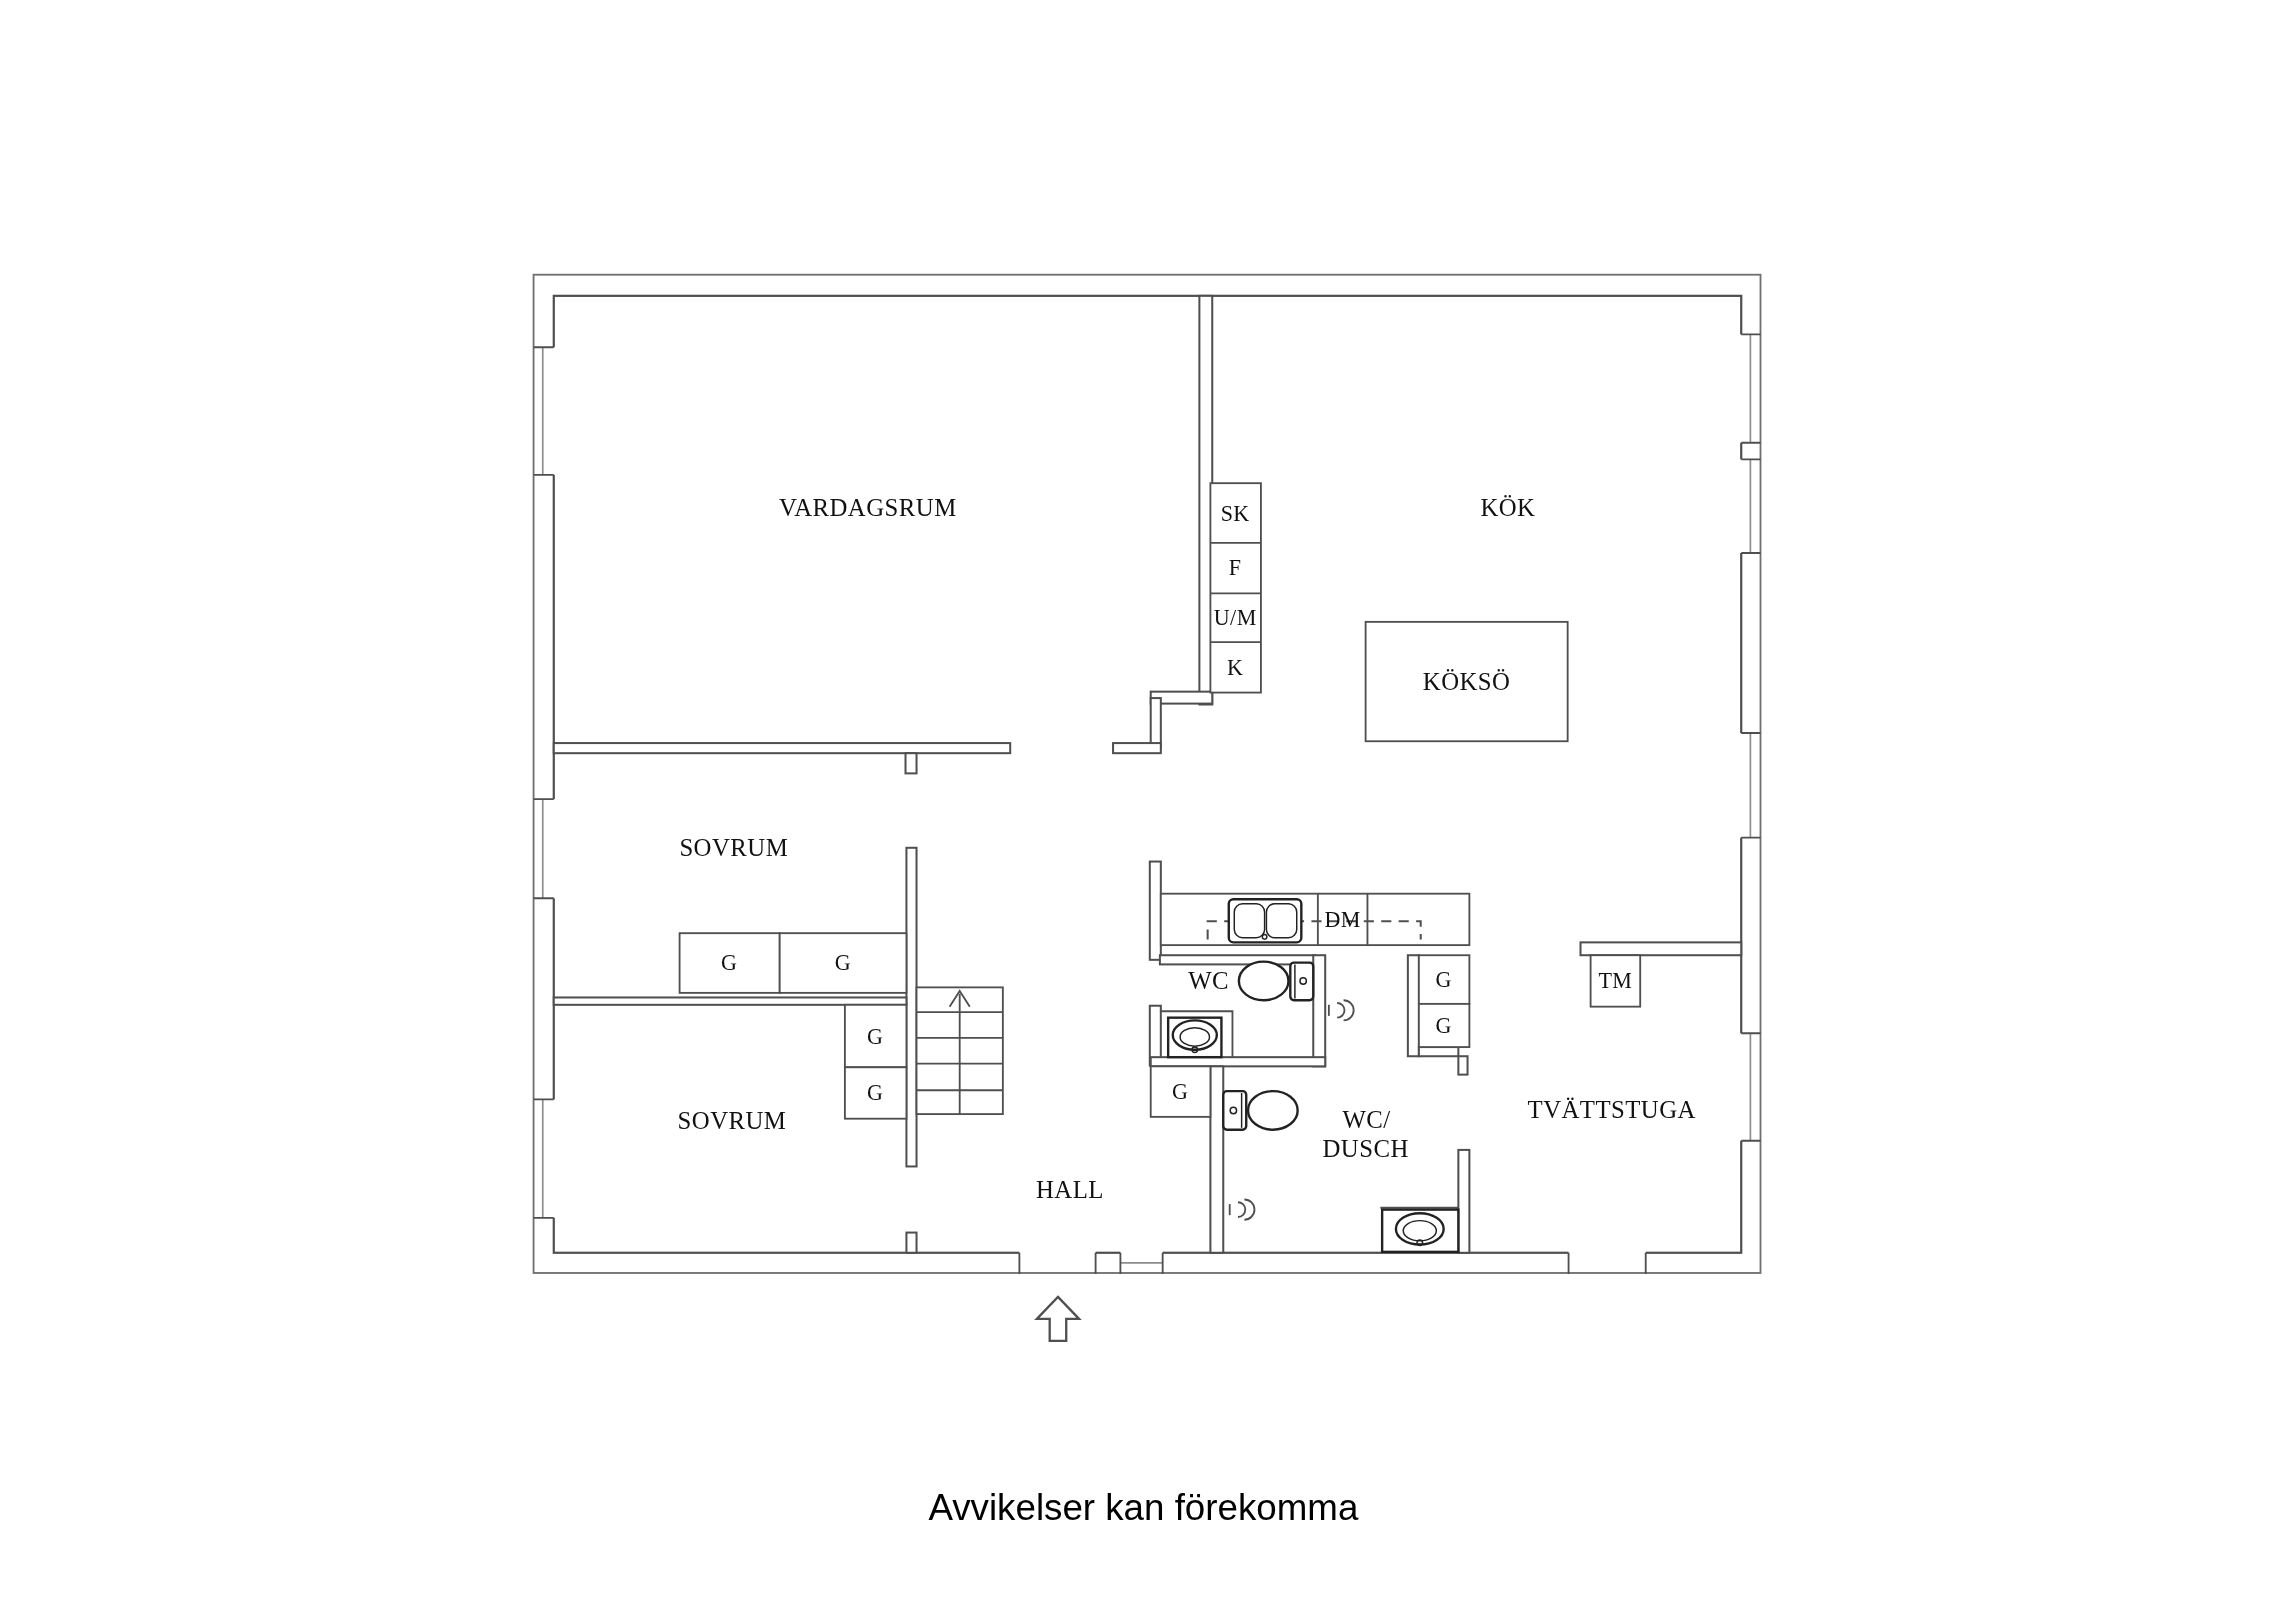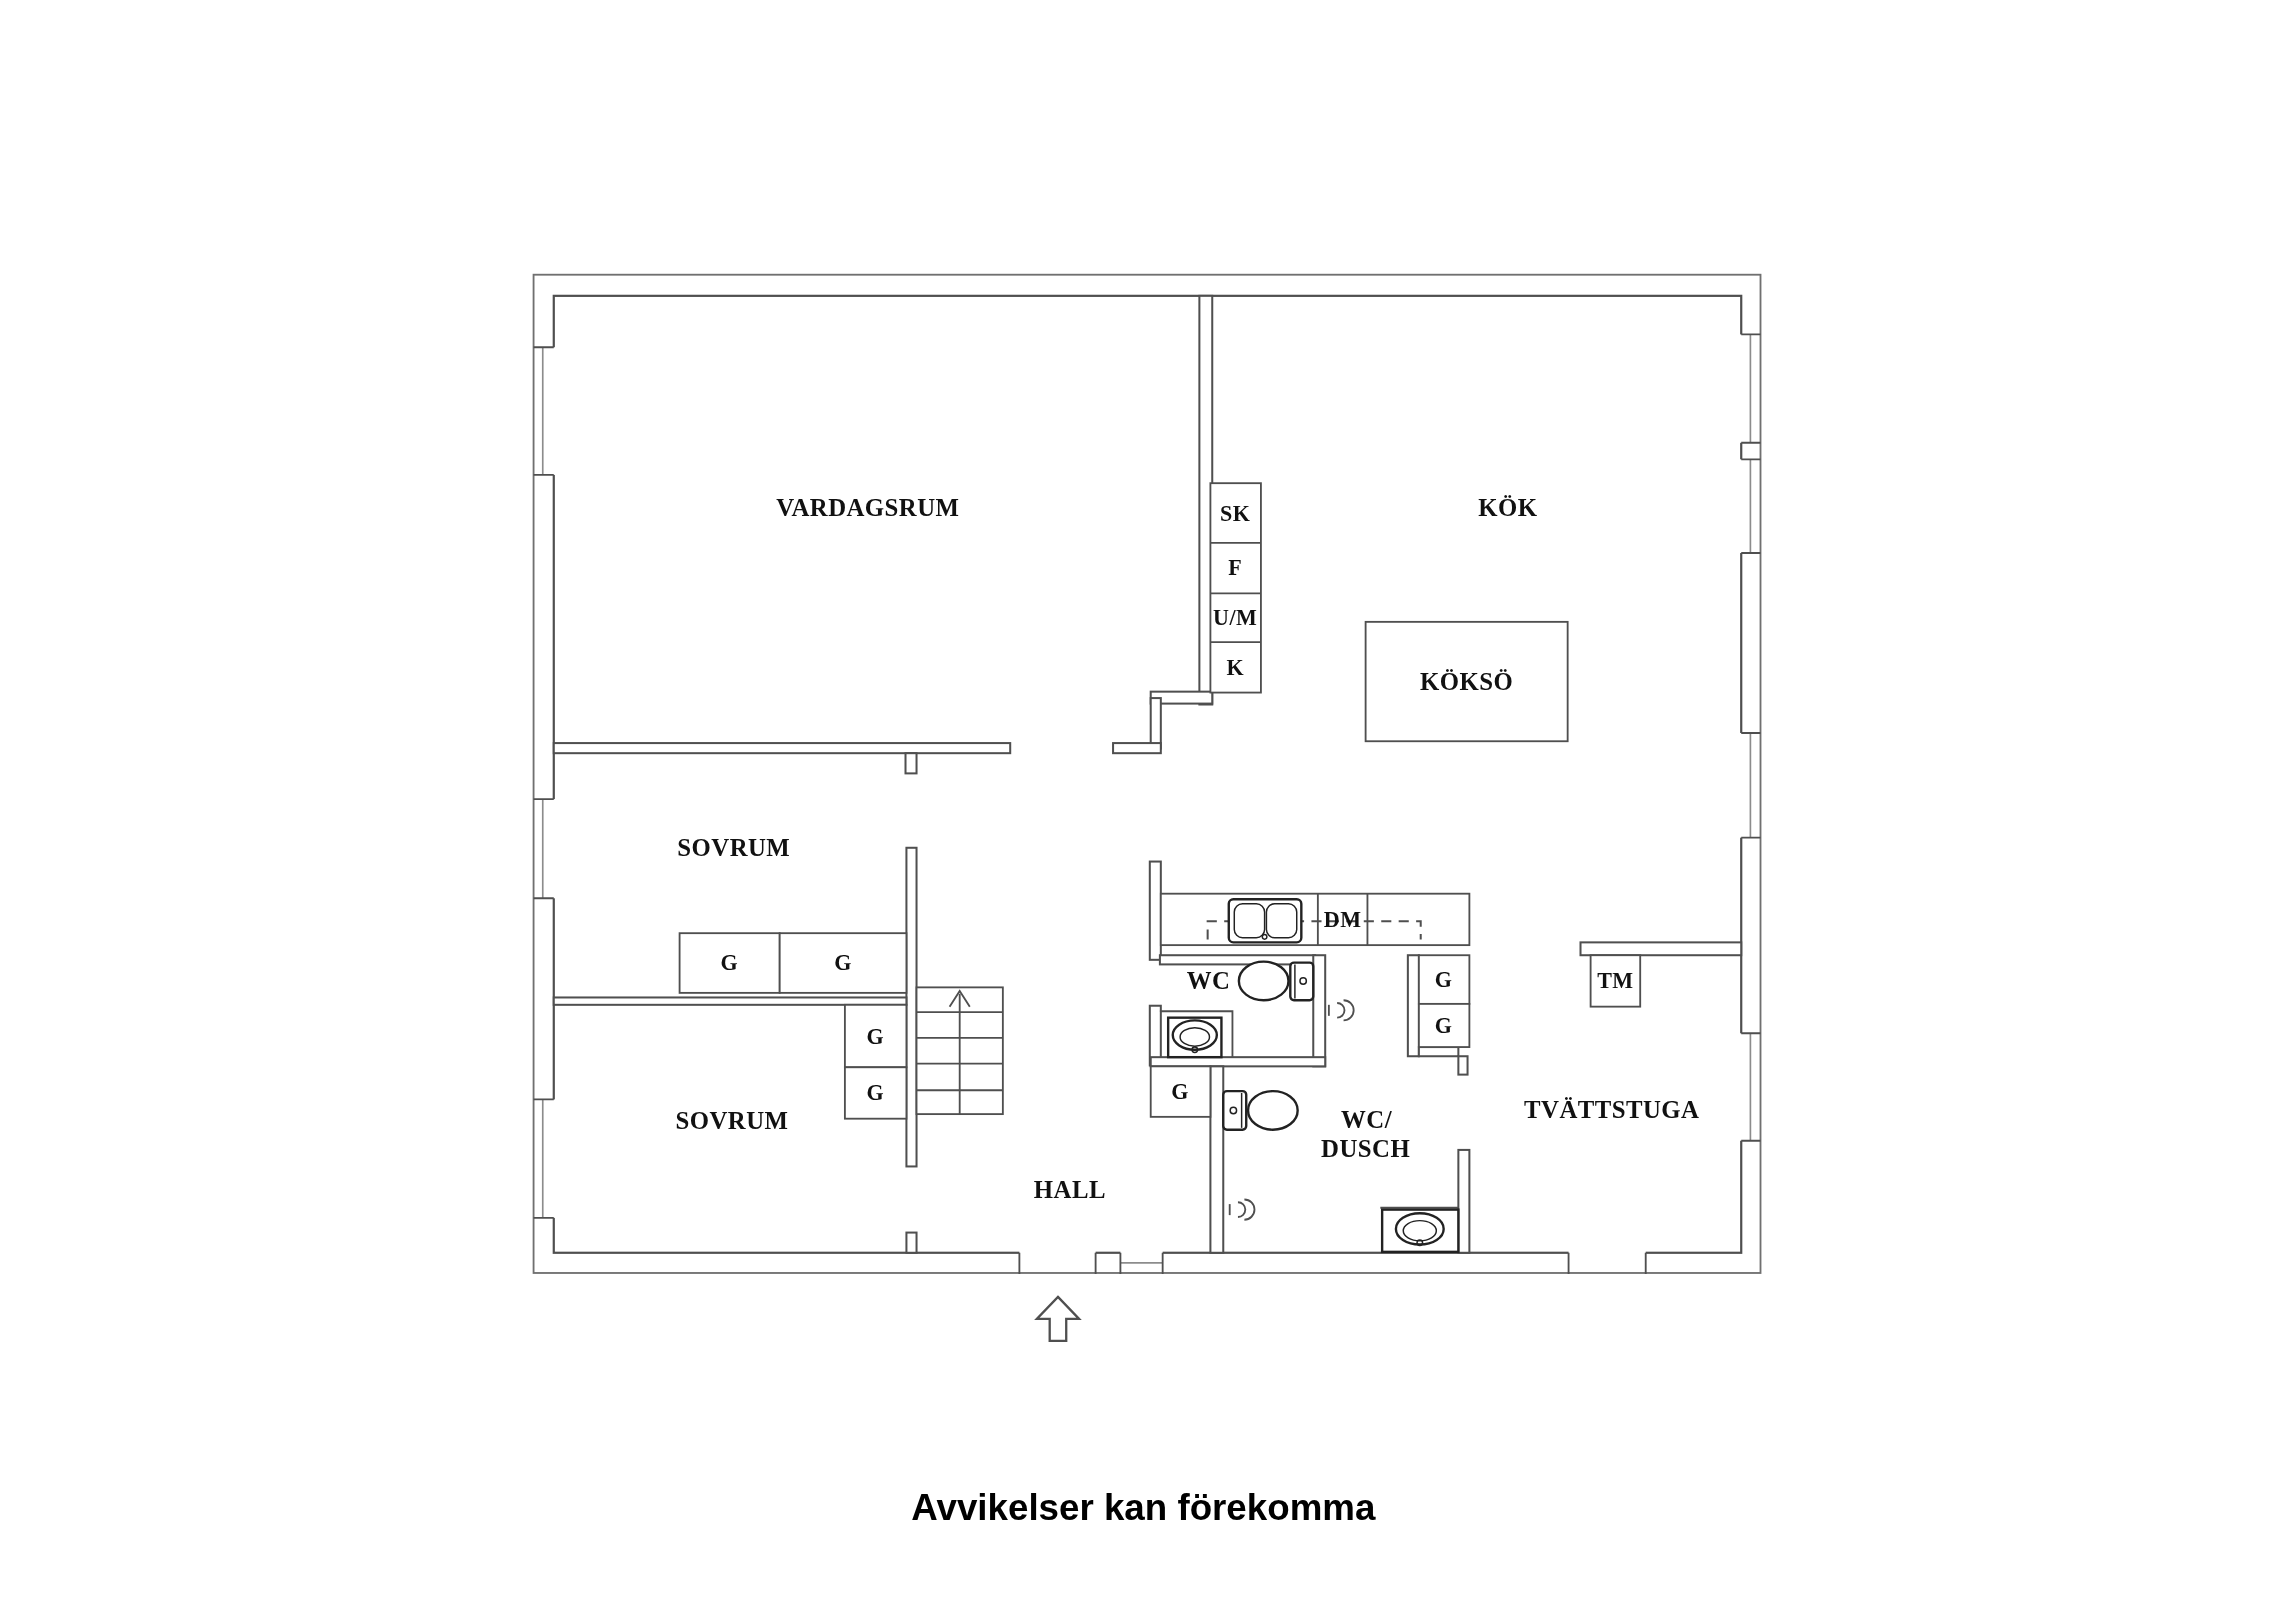--- a/index.html
+++ b/index.html
@@ -1,20 +1,20 @@
 <!DOCTYPE html>
 <html style="--wall: #4f4f4f; --outer: #707070; --window: #8c8c8c; --fixture: #222222; --text: #111111; --bg: #ffffff;font-size:14.7px"><head>
 <meta charset="utf-8">
 <style>
   :root{
     --wall:#4f4f4f; --outer:#707070; --window:#8c8c8c;
     --fixture:#222222; --text:#111111; --bg:#ffffff;
   }
   html,body{margin:0;padding:0;background:var(--bg);}
-  .page{width:2295px;height:1623px;background:var(--bg);position:relative;font-weight:bold;}
+  .page{width:2295px;height:1623px;background:var(--bg);position:relative;}
   svg{display:block;}
   .outerline{fill:none;stroke:var(--outer);stroke-width:2;}
   .innerline{fill:none;stroke:var(--wall);stroke-width:2.4;}
   .wall{fill:#ffffff;stroke:var(--wall);stroke-width:2.2;}
   .box{fill:#ffffff;stroke:var(--wall);stroke-width:2;}
   .line{stroke:var(--wall);stroke-width:2;fill:none;}
   .winline{stroke:var(--window);stroke-width:1.8;fill:none;}
   .cap{stroke:var(--wall);stroke-width:2;fill:none;}
   .erase{fill:#ffffff;stroke:none;}
   .fix{fill:#ffffff;stroke:var(--fixture);stroke-width:2.6;}

